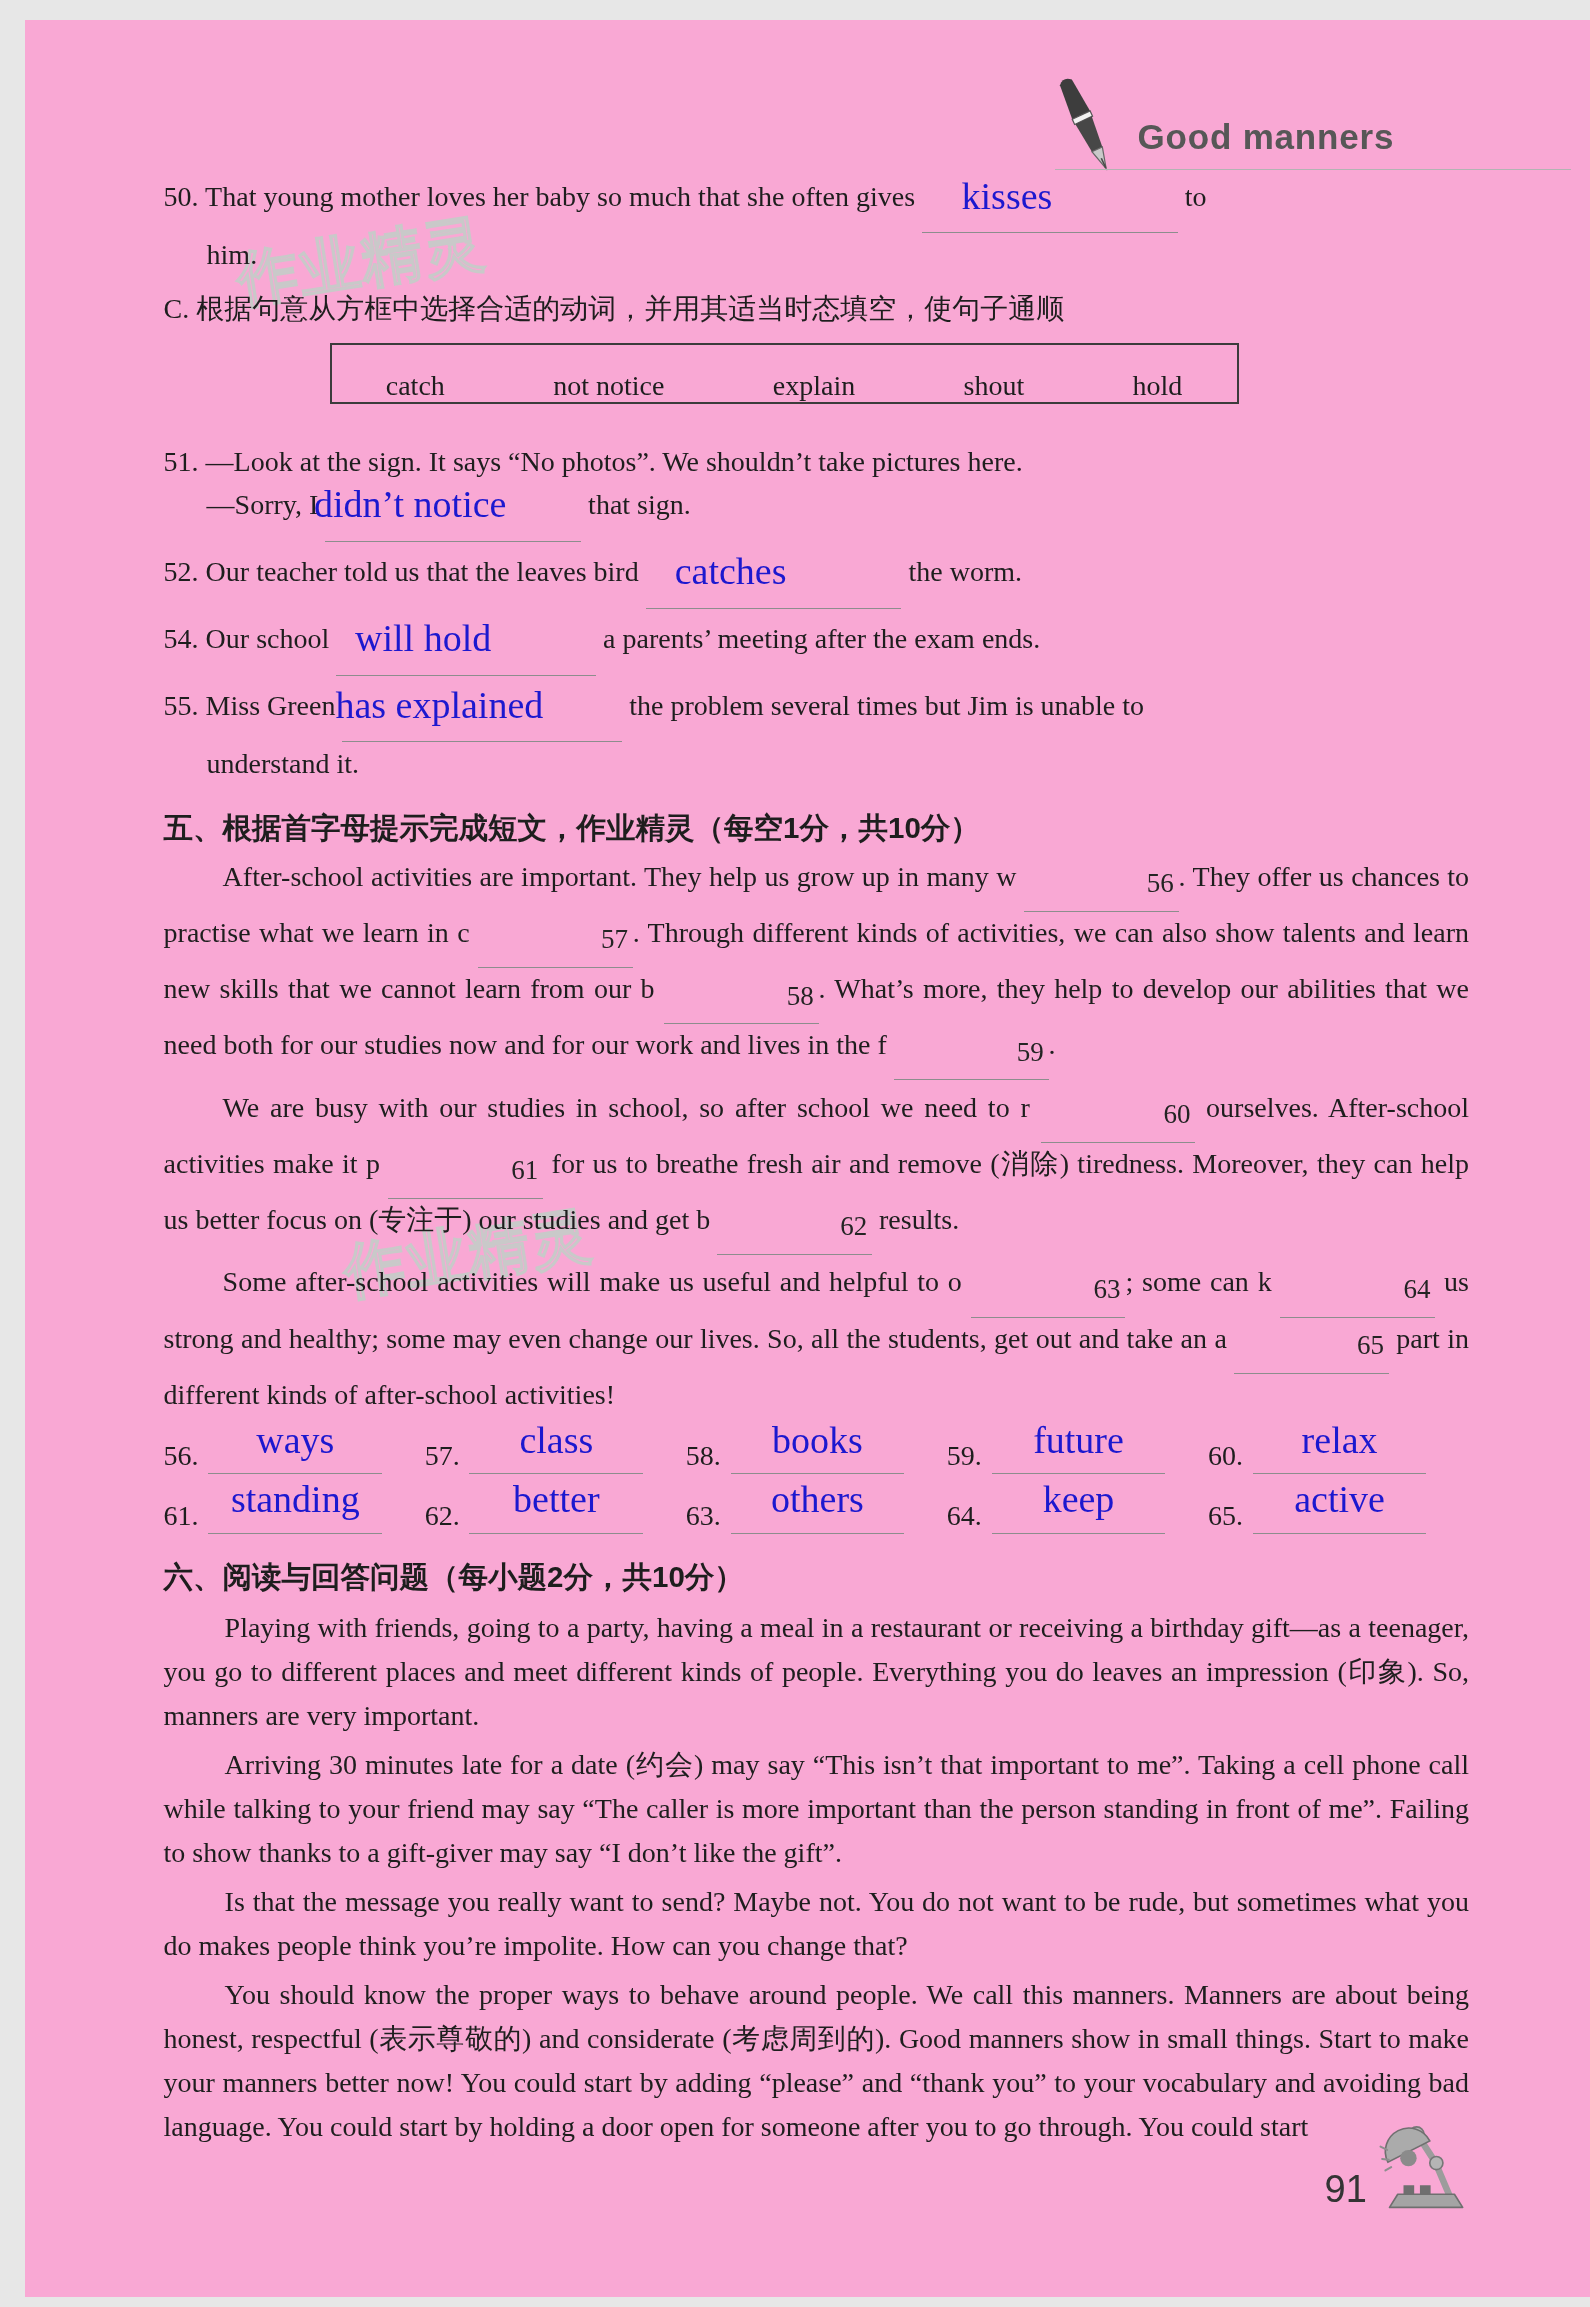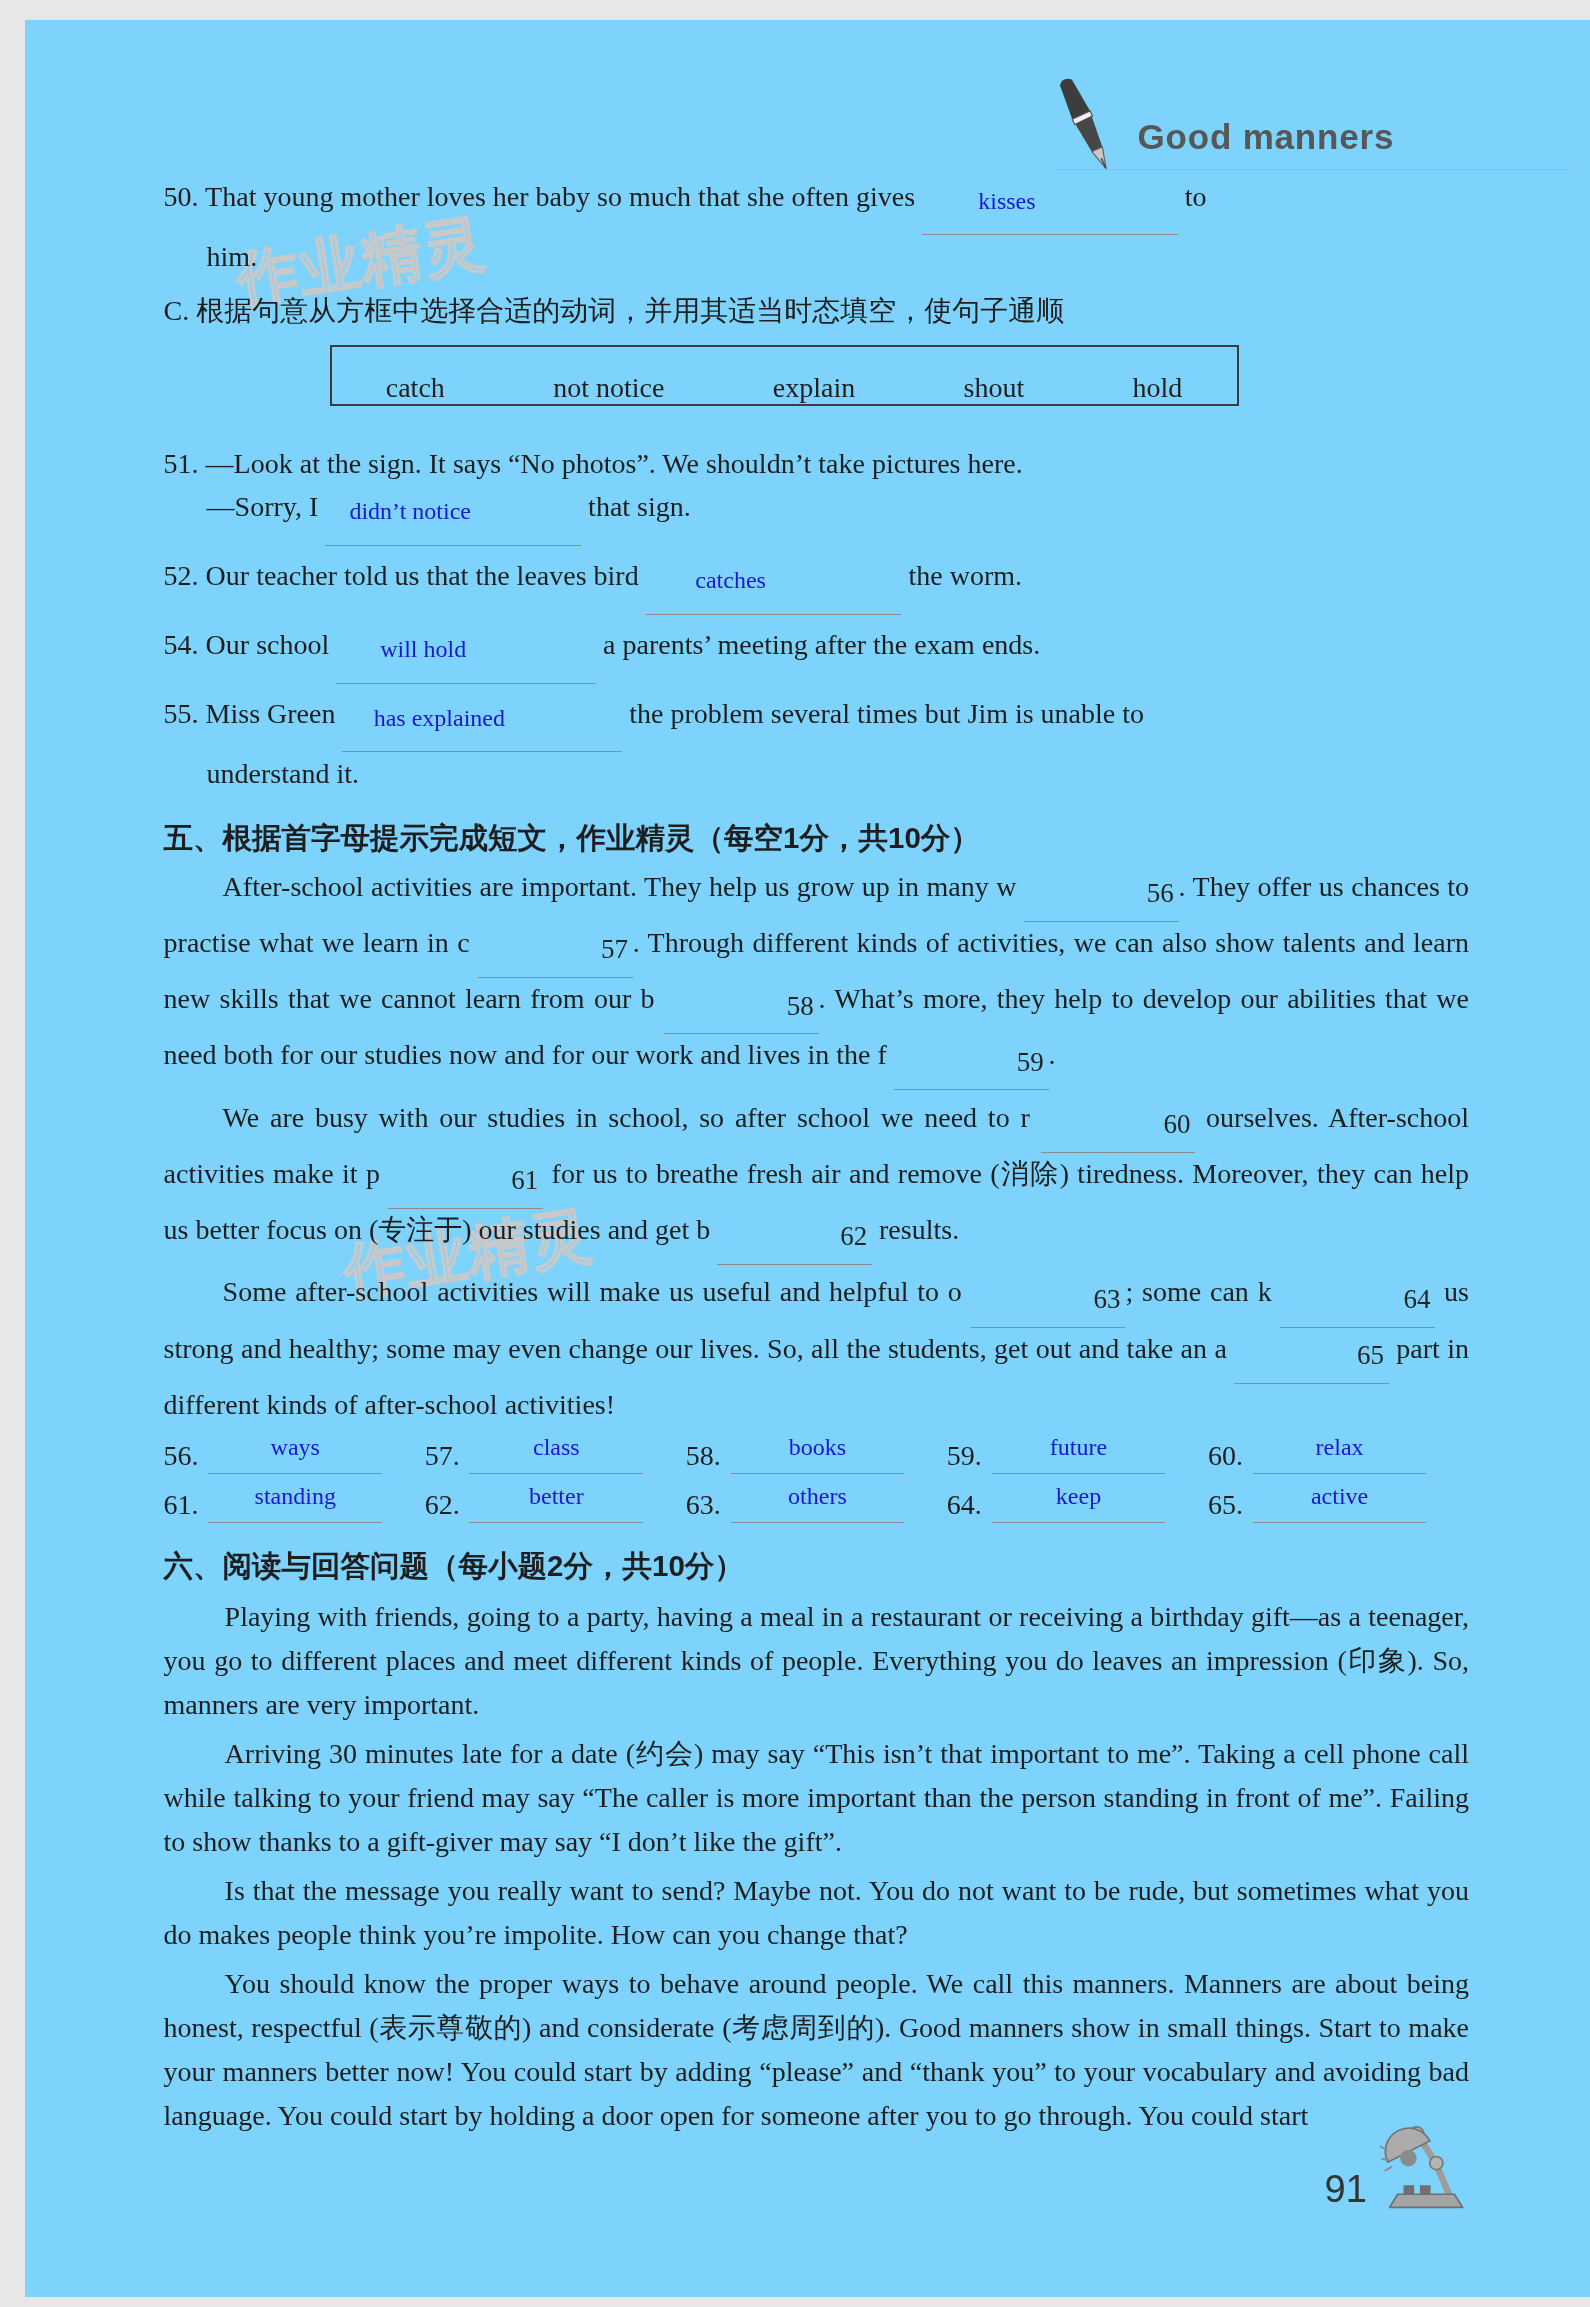--- a/index.html
+++ b/index.html
@@ -1,17 +1,17 @@
 <!DOCTYPE html>
 <html style="font-size:13px"><head>
 <meta charset="utf-8">
 <style>
   html,body{margin:0;padding:0;width:1591px;height:2307px;background:#e7e7e7;
     font-family:"Liberation Serif",serif;color:#1e1e1e;}
-  .page{position:absolute;left:24.6px;top:19.6px;right:0;bottom:9.8px;background:#7dd3fc;overflow:hidden;}
+  .page{position:absolute;left:24.6px;top:19.6px;right:0;bottom:9.8px;background:#f9a8d4;overflow:hidden;}
   
   .hdr-title{position:absolute;left:1113px;top:97px;font-family:"Liberation Sans",sans-serif;
     font-weight:bold;font-size:35px;color:#575757;letter-spacing:0.8px;}
   .hdr-rule{position:absolute;left:1030px;top:149px;width:516px;height:1.6px;background:#b3b3b3;}
   .pen{position:absolute;left:1023px;top:51px;}
   
   .wm{position:absolute;font-family:"Liberation Sans",sans-serif;font-weight:bold;font-size:61px;
     letter-spacing:1.6px;color:transparent;-webkit-text-stroke:1.3px #c9c9c9;transform:rotate(-9deg);
     white-space:nowrap;pointer-events:none;}
   @supports not (-webkit-text-stroke:1px #000){.wm{color:#d8d8d8;}}
@@ -22,21 +22,21 @@
   .q{font-size:28px;line-height:43px;padding-left:43px;text-indent:-43px;margin-top:8.2px;}
   .q .qnum{display:inline;}
   .c-head{font-size:28px;line-height:41px;margin:11.5px 0 0 0;}
   .h-cn{font-family:"Liberation Sans",sans-serif;font-weight:bold;font-size:29.5px;line-height:43px;margin:21px 0 0 0;}
   .wordbox{margin:14.7px 0 0 166px;width:905px;height:57px;border:2.5px solid #3c3c3c;
     display:flex;justify-content:space-around;align-items:flex-end;font-size:28px;}
   .q51{margin-top:36px;}
   
   .blank{display:inline-block;border-bottom:1.6px solid #8d8d8d;text-align:center;
     vertical-align:-13px;padding:0 4.9px 1.6px 4.9px;}
-  .blank .ans{display:inline-block;transform:translateY(-9.8px);font-size:24px;color:#1c18cf;white-space:nowrap;}
+  .blank .ans{display:inline-block;transform:translateY(-9.8px);font-size:38px;color:#1c18cf;white-space:nowrap;}
   .blank .bnum{display:inline-block;transform:translateY(-4.9px);font-size:27px;color:#242424;}
   .w300{min-width:246px;} .w305{min-width:250px;} .w330{min-width:270px;}
   .w105{min-width:86px;text-align:center;}
   
   .cloze{font-size:28px;line-height:41px;text-align:justify;text-indent:59px;margin:6.5px 0 0 0;}
   .cloze .blank{vertical-align:-11.5px;}
   
   .ansrow{display:flex;margin-top:13px;}
   .ansitem{display:flex;width:20%;align-items:flex-end;}
   .anum{font-size:28px;margin-right:9.8px;line-height:36px;}

